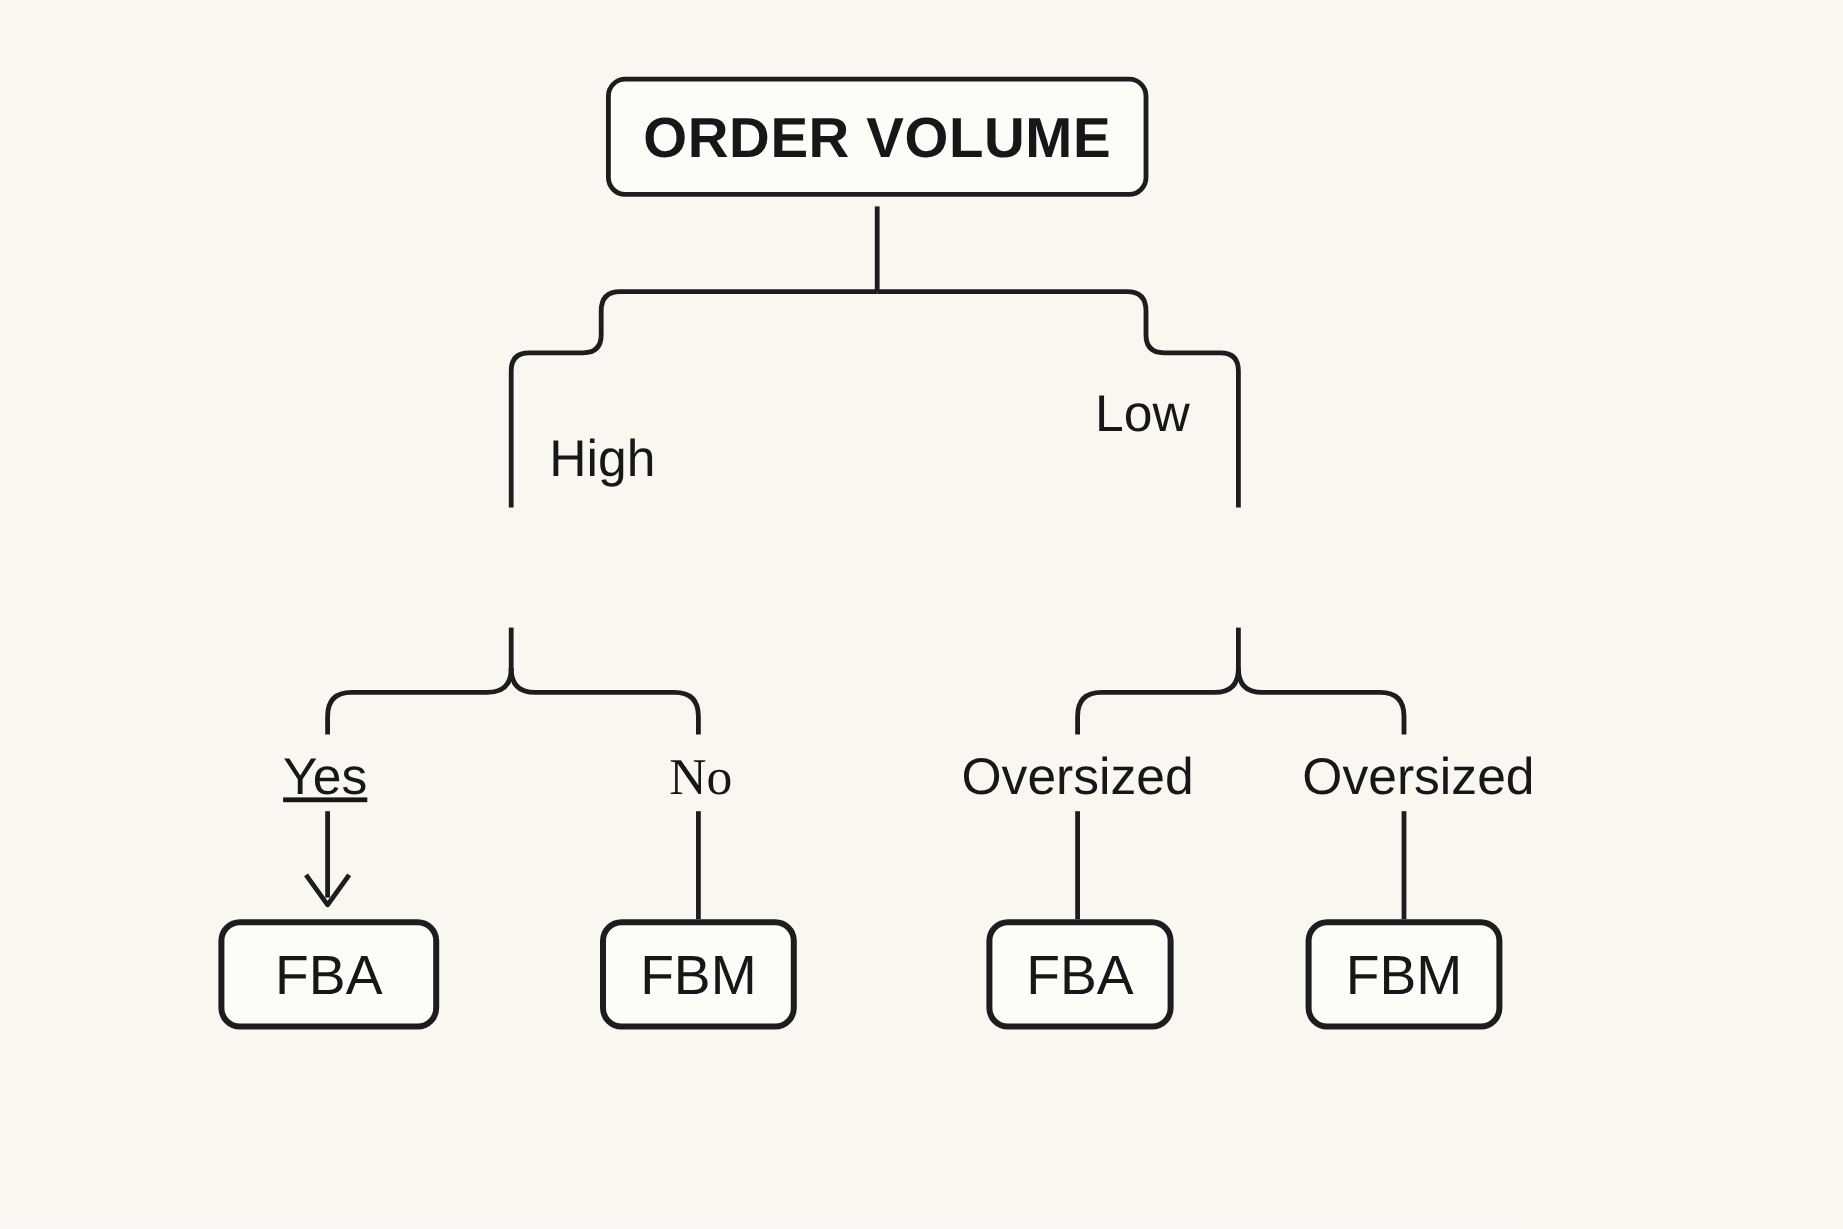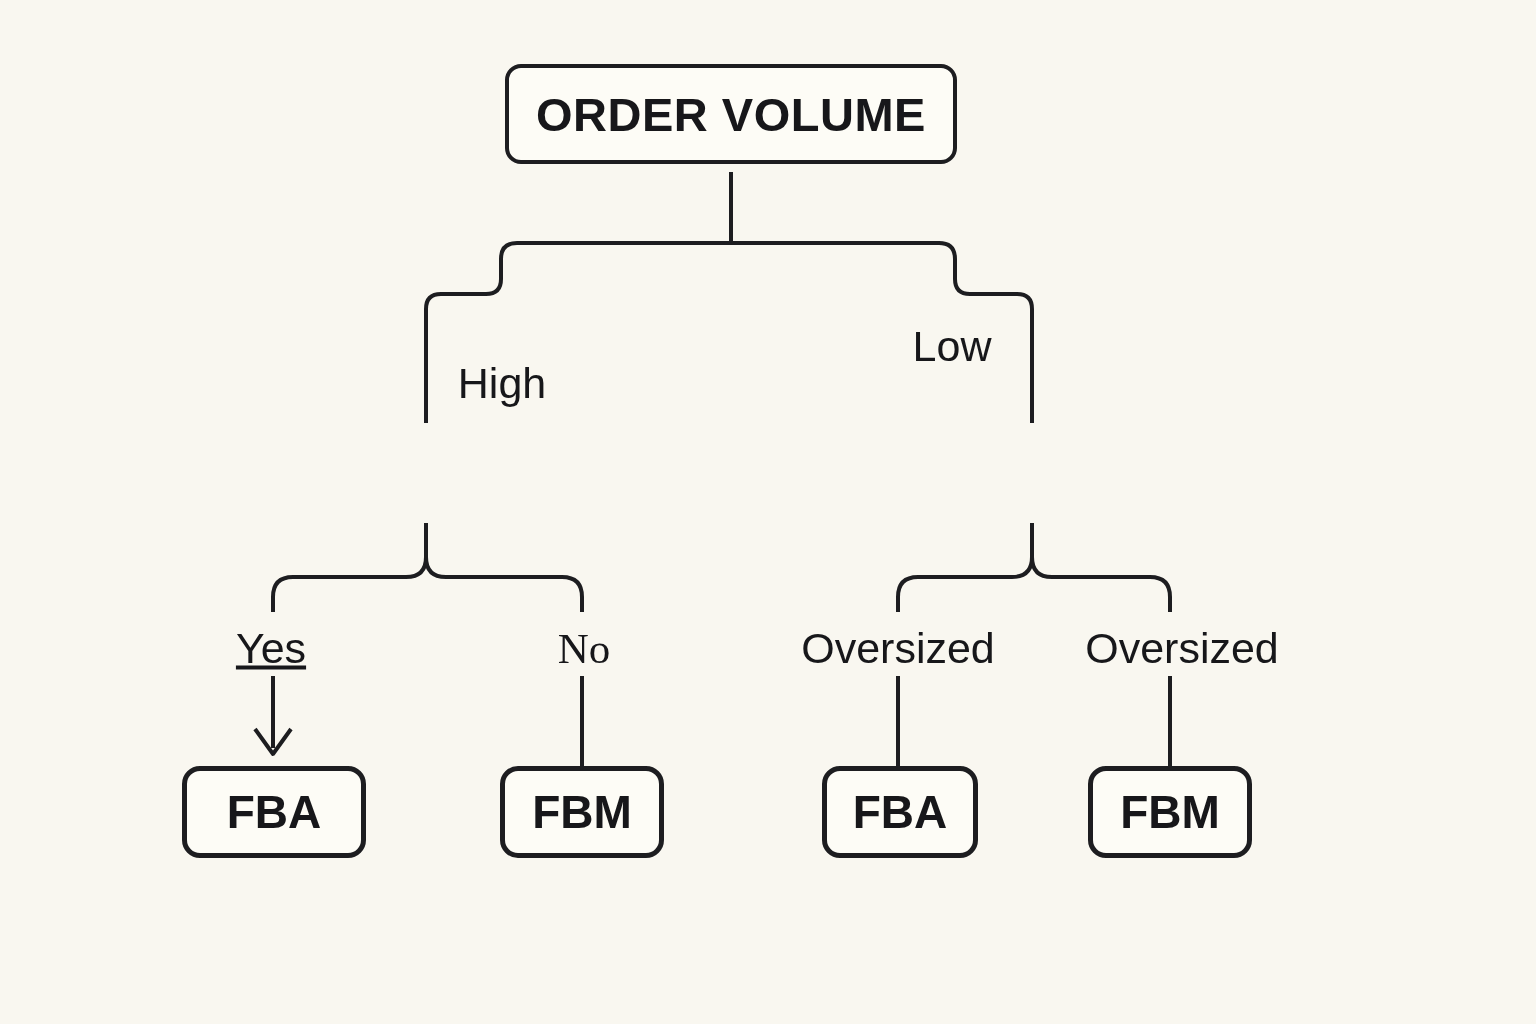--- a/index.html
+++ b/index.html
@@ -46,21 +46,21 @@
   }
   .node-question {
     border-radius: 20px;
     font-size: 42px; font-weight: 700;
   }
   .node-question.q-left  { left: 275px; top: 423px; width: 304px; height: 100px; }
   .node-question.q-right { left: 876px; top: 423px; width: 316px; height: 100px; }
   .node-result {
     border-radius: 18px;
     border-width: 5px;
-    font-size: 46px; font-weight: 700;
+    font-size: 46px; font-weight: 400;
   }
   .node-result.r1 { left: 182px;  top: 766px; width: 184px; height: 92px; }
   .node-result.r2 { left: 500px;  top: 766px; width: 164px; height: 92px; }
   .node-result.r3 { left: 822px;  top: 766px; width: 156px; height: 92px; }
   .node-result.r4 { left: 1088px; top: 766px; width: 164px; height: 92px; }
   .edge-label {
     position: absolute;
     transform: translate(-50%, -50%);
     color: var(--text);
     font-size: 43px; font-weight: 400;

